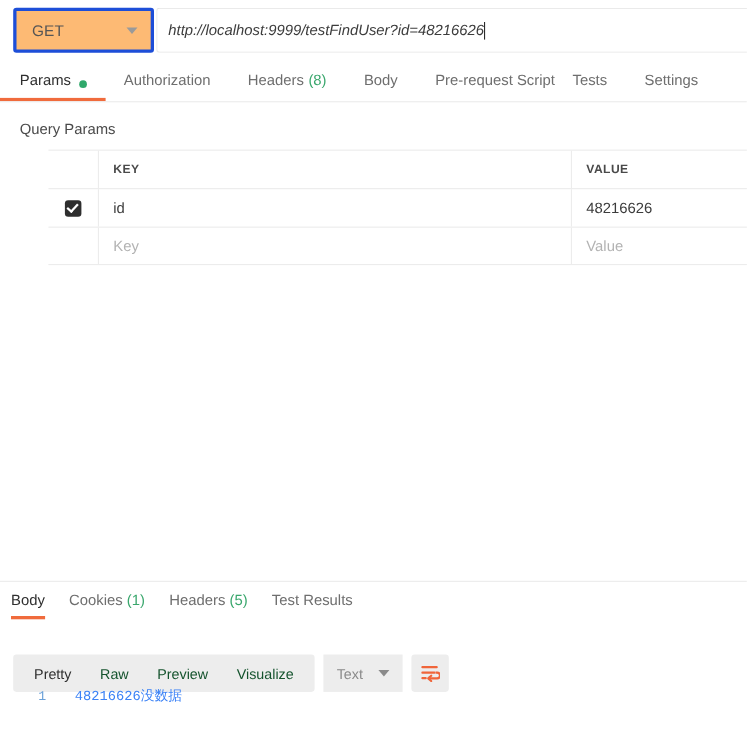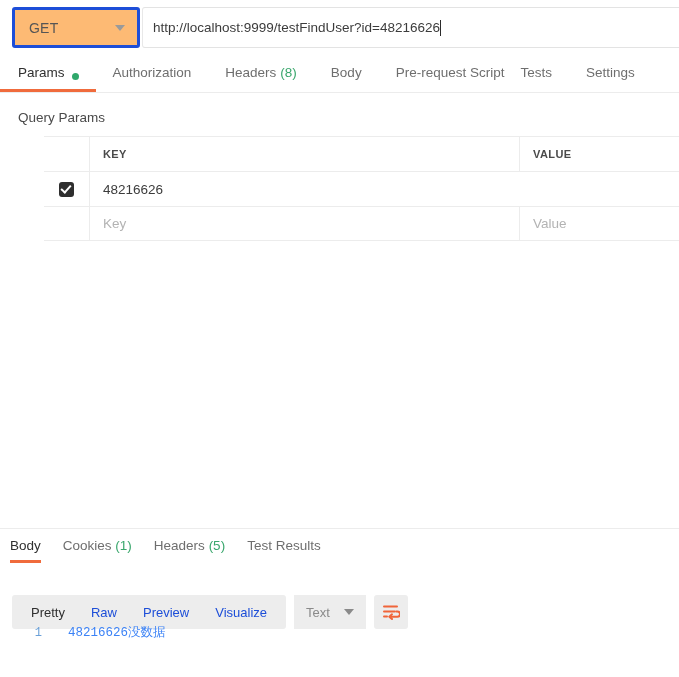--- a/index.html
+++ b/index.html
@@ -59,20 +59,21 @@
     box-sizing: border-box;
     display: flex;
     align-items: center;
     padding-left: 10px;
     overflow: hidden;
   }
   .url-text {
     font-size: 13.5px;
     color: #3c3c3c;
     white-space: nowrap;
+    font-style: italic;
   }
   .caret-bar {
     display: inline-block;
     width: 1px;
     height: 16px;
     background: #2b2b2b;
     margin-left: 0px;
     vertical-align: -3px;
   }
 
@@ -227,21 +228,21 @@
   .seg-group {
     background: #ededed;
     border-radius: 3px;
     height: 34px;
     display: flex;
     align-items: center;
     padding: 0 6px;
   }
   .seg {
     font-size: 13px;
-    color: #1d4ed8;
+    color: #14532d;
     padding: 0 13px;
     cursor: pointer;
     white-space: nowrap;
   }
   .seg.active { color: #2f2f2f; }
   .type-select {
     background: #ededed;
     border-radius: 0;
     height: 34px;
     margin-left: 8px;
@@ -347,20 +348,23 @@
       <span class="th">KEY</span>
     </div>
     <div class="c-val">
       <span class="th">VALUE</span>
     </div>
   </div>
 
   <div class="ptr">
     <div class="c-check">
       <span class="chk"></span>
+    </div>
+    <div class="c-key">
+      <span class="cell-text">id</span>
     </div>
     <div class="c-val">
       <span class="cell-text">48216626</span>
     </div>
   </div>
 
   <div class="ptr last">
     <div class="c-check"></div>
     <div class="c-key">
       <span class="cell-ph">Key</span>

